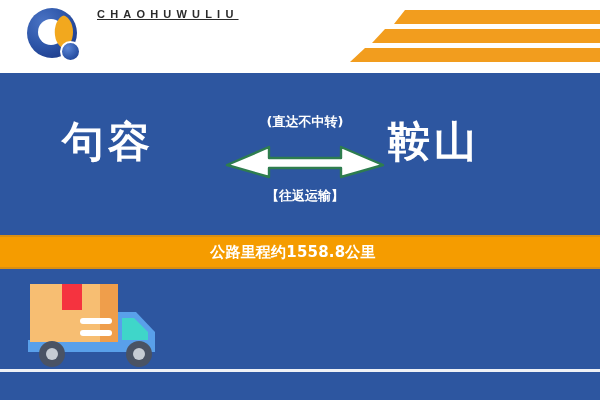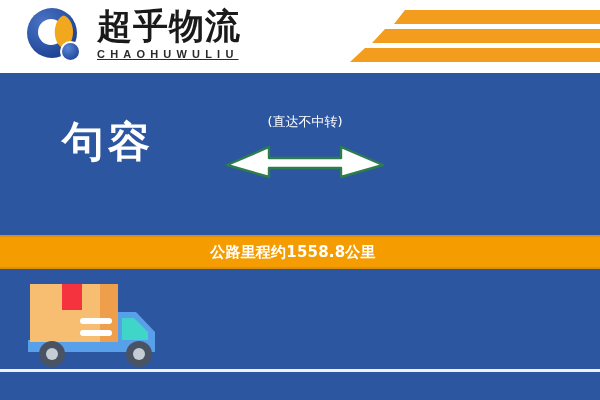--- a/index.html
+++ b/index.html
@@ -137,21 +137,21 @@
     position: absolute;
     left: 225px; top: 38px;
     width: 160px; height: 100px;
   }
   .arrow-label {
     position: absolute;
     width: 160px;
     text-align: center;
     font-family: "DejaVu Sans", "Liberation Sans", sans-serif;
     font-size: 13px;
-    font-weight: normal;
+    font-weight: bold;
     color: #ffffff;
     white-space: nowrap;
   }
   .arrow-top    { top: 2px; }
   .arrow-bottom { top: 76px; }
   .arrow-svg {
     position: absolute;
     left: 0; top: 26px;
     width: 160px; height: 44px;
   }
@@ -214,43 +214,44 @@
   <div class="header">
 
     <div class="logo-mark">
       <div class="logo-ring"></div>
       <div class="logo-hole"></div>
       <div class="logo-moon"></div>
       <div class="logo-dot"></div>
     </div>
 
     <div class="brand-block">
-      <div class="brand-cn">超乎物流</div>
       <div class="brand-en">CHAOHUWULIU</div>
     </div>
 
     <div class="stripes">
       <div class="stripe s1"></div>
       <div class="stripe s2"></div>
       <div class="stripe s3"></div>
     </div>
   </div>
 
   <div class="body-blue">
 
     <div class="route">
       <div class="city city-from">句容</div>
 
       <div class="arrow-group">
         <div class="arrow-label arrow-top">(直达不中转)</div>
         <svg class="arrow-svg" viewBox="0 0 160 44">
           <polygon points="2,28 44,10 44,21 116,21 116,10 158,28 116,40 116,31 44,31 44,40" fill="#ffffff" stroke="#2e7d4f" stroke-width="2.4" stroke-linejoin="round"></polygon>
         </svg>
+        <div class="arrow-label arrow-bottom">【往返运输】</div>
       </div>
 
+      <div class="city city-to">鞍山</div>
     </div>
 
     <div class="info-bar">
       <span class="info-text">公路里程约1558.8公里</span>
       <span class="info-gap"></span>
     </div>
 
     <svg class="truck" viewBox="0 0 150 92">
 
       <path d="M96 34 H118 L137 54 V74 H96 Z" fill="#59a0ea"></path>

